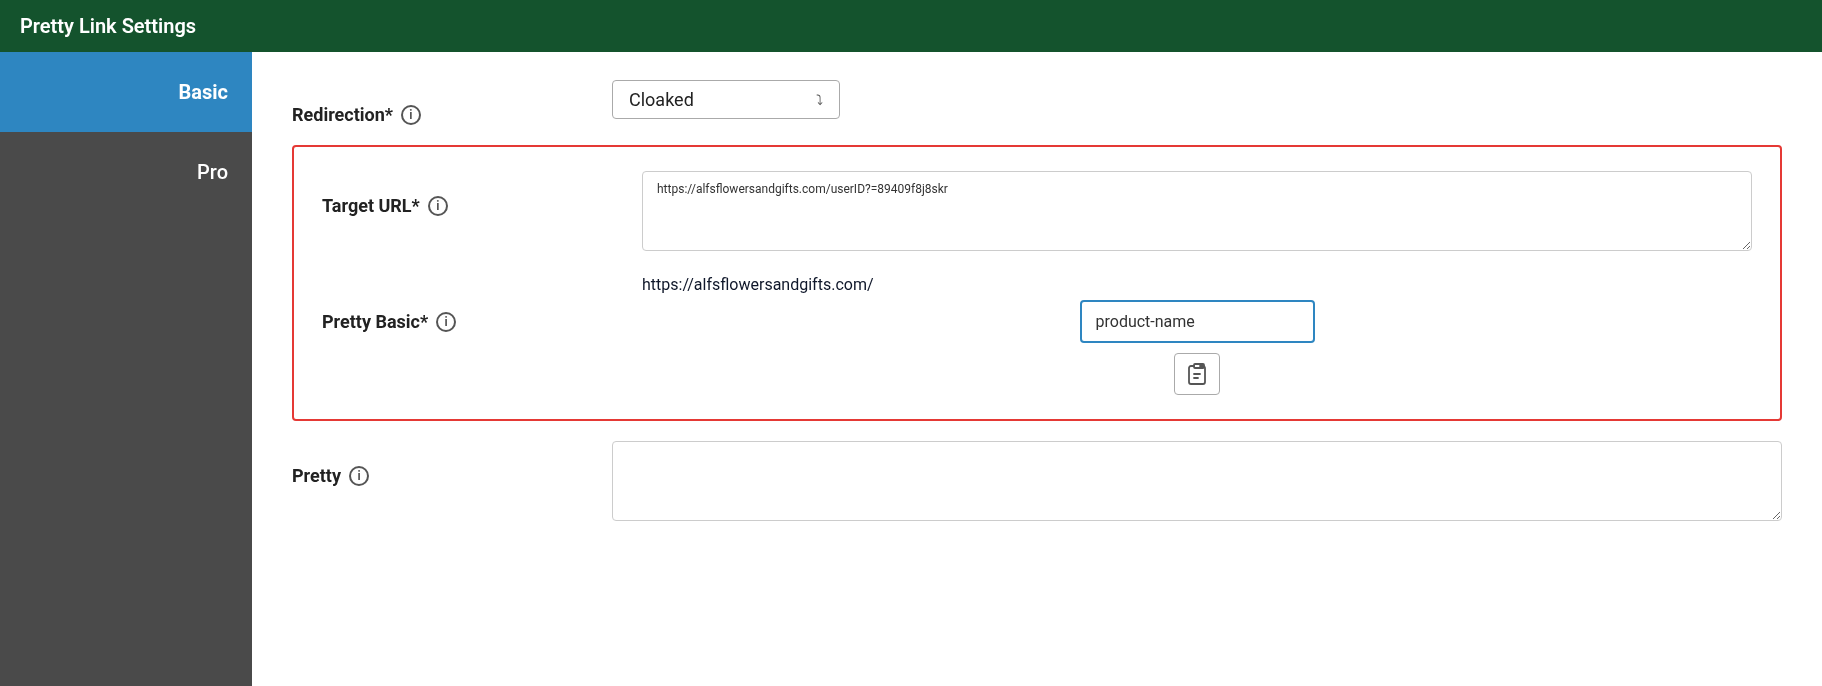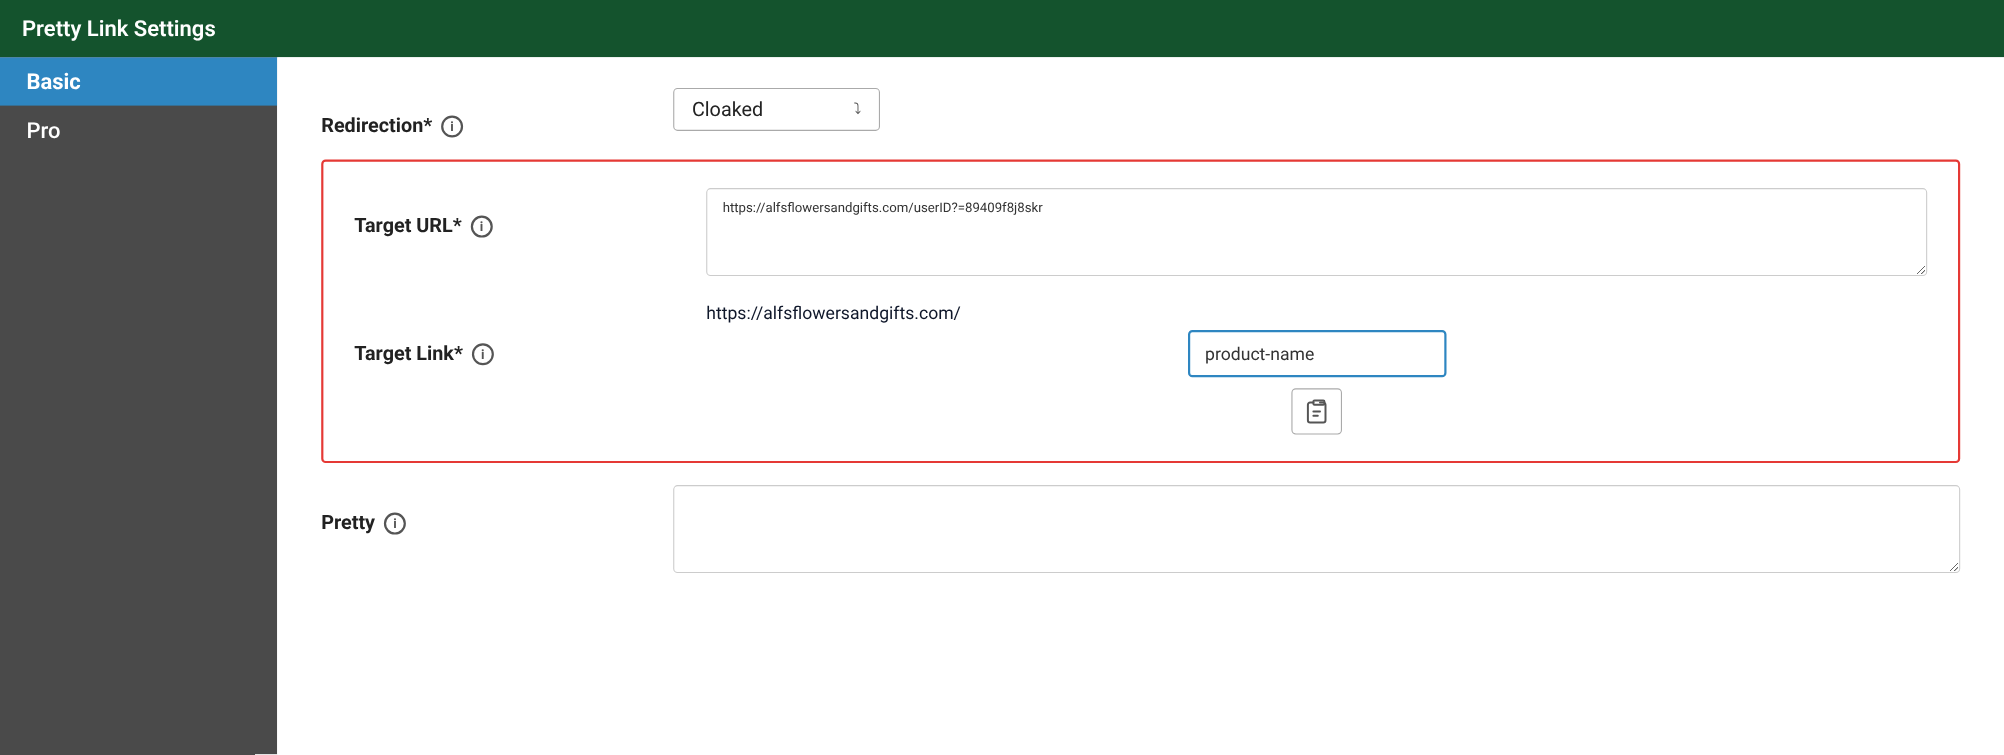--- a/index.html
+++ b/index.html
@@ -43,25 +43,26 @@
 
     .sidebar {
       width: 252px;
       background: #4a4a4a;
       flex-shrink: 0;
       display: flex;
       flex-direction: column;
     }
 
     .sidebar-item {
-      padding: 10px 24px;
+      padding: 28px 24px;
       cursor: pointer;
       color: #fff;
       font-size: 20px;
       font-weight: 500;
+      text-align: right;
     }
 
     .sidebar-item.active {
       background: #2e86c1;
       font-weight: 700;
     }
 
     .main-content {
       flex: 1;
       background: #fff;
@@ -110,21 +111,21 @@
     .redirection-select {
       display: flex;
       align-items: center;
       border: 1.5px solid #aaa;
       border-radius: 4px;
       padding: 8px 16px;
       font-size: 18px;
       color: #222;
       background: #fff;
       cursor: pointer;
-      width: 188px;
+      width: 228px;
       justify-content: space-between;
     }
 
     .redirection-select .chevron {
       font-size: 14px;
       color: #555;
     }
 
     .highlighted-section {
       border: 2.5px solid #e53935;
@@ -265,21 +266,21 @@
             <span>Target URL*</span>
             <span class="info-icon">i</span>
           </div>
           <div class="form-control-area">
             <textarea class="target-url-textarea" style="">https://alfsflowersandgifts.com/userID?=89409f8j8skr</textarea>
           </div>
         </div>
 
         <div class="pretty-link-row">
           <div class="pretty-link-label">
-            <span>Target Link*</span>
+            <span>Pretty Basic*</span>
             <span class="info-icon">i</span>
           </div>
           <div class="pretty-link-controls">
             <div class="pretty-link-base">https://alfsflowersandgifts.com/</div>
             <div class="pretty-link-input-row">
               <input class="pretty-link-input" type="text" value="product-name" style="">
               <button class="clipboard-btn">
                 <svg class="clipboard-icon-svg" viewBox="0 0 24 24" fill="none" stroke="currentColor" stroke-width="1.8" stroke-linecap="round" stroke-linejoin="round">
                   <rect x="9" y="2" width="10" height="4" rx="1" ry="1"></rect>
                   <path d="M9 4H6a2 2 0 0 0-2 2v14a2 2 0 0 0 2 2h12a2 2 0 0 0 2-2V6a2 2 0 0 0-2-2h-3"></path>

